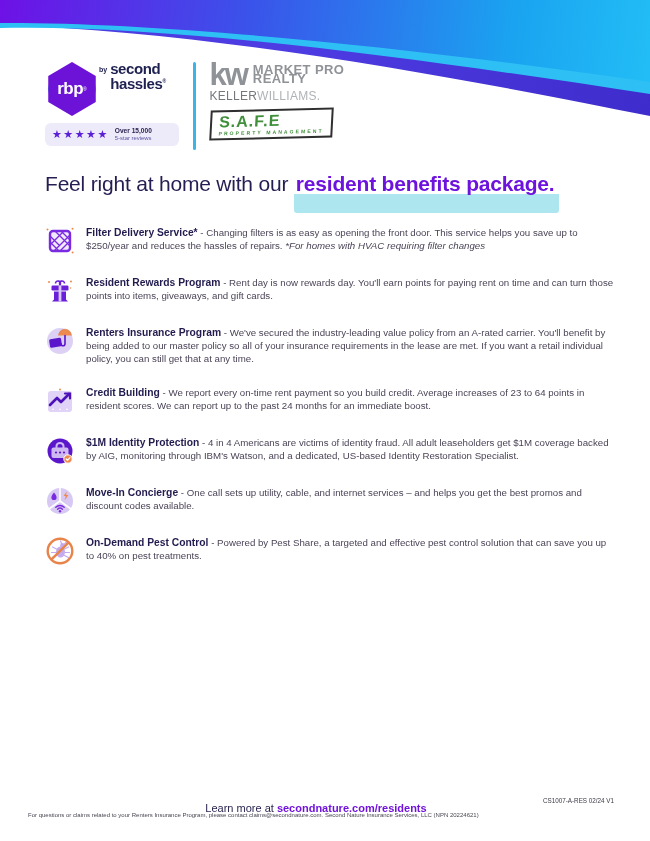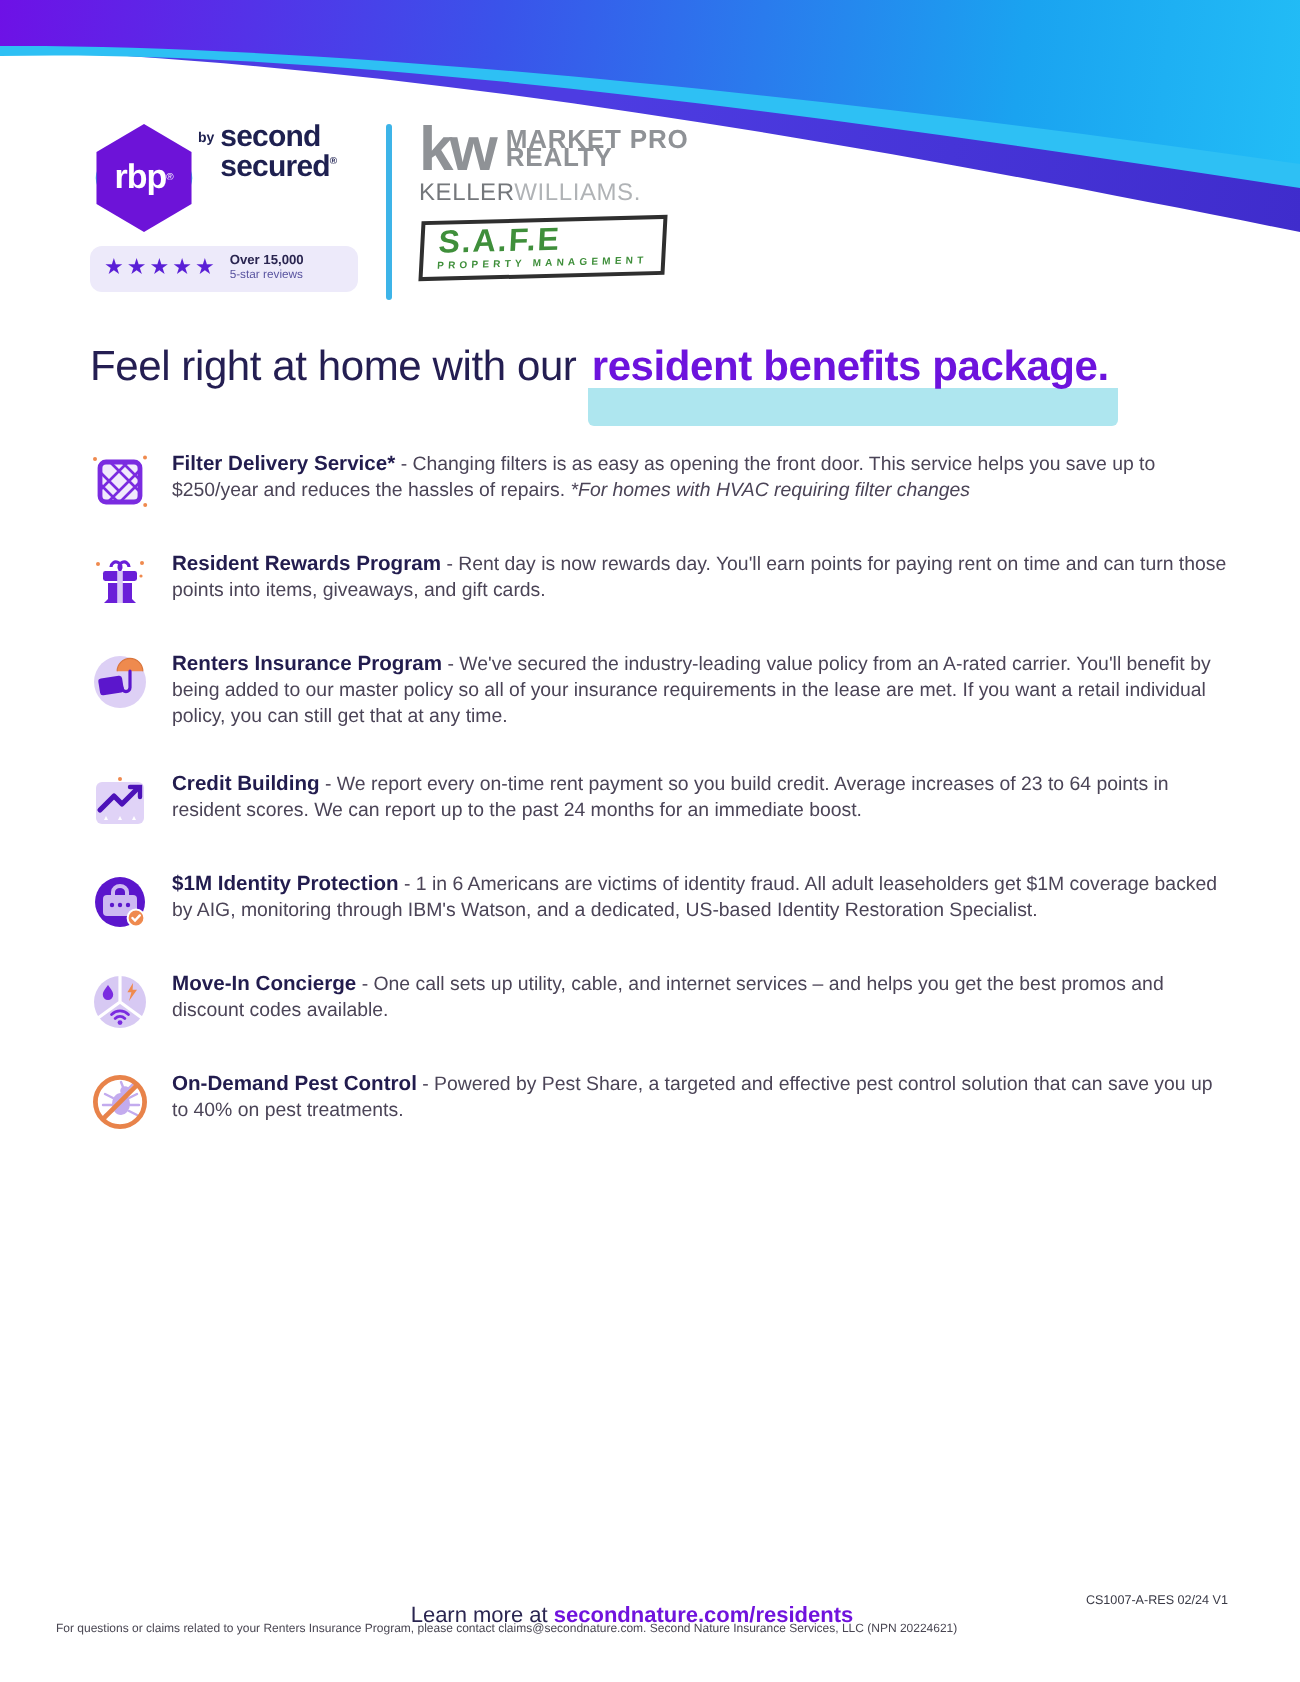--- a/index.html
+++ b/index.html
@@ -95,21 +95,21 @@
           <div class="rbp-teal"></div>
           <div class="rbp-hex">
             <span>rbp</span>
               <sup>®</sup>
           </div>
         </div>
         <div class="sn-logo">
           <span class="sn-by">by</span>
           <span class="sn-words">
             <b>second</b>
-            <b><span>secured</span><sup>®</sup></b>
+            <b><span>hassles</span><sup>®</sup></b>
           </span>
         </div>
       </div>
       <div class="stars-badge">
         <span class="stars">★★★★★</span>
         <span class="stars-text">
           <b>Over 15,000</b>
           <i>5-star reviews</i>
         </span>
       </div>
@@ -221,21 +221,21 @@
             <rect x="6.5" y="11.5" width="17" height="10.5" rx="2" fill="#cdb8f2"></rect>
             <circle cx="11" cy="16.5" r="1.1" fill="#5b16cc"></circle>
               <circle cx="15" cy="16.5" r="1.1" fill="#5b16cc"></circle>
               <circle cx="19" cy="16.5" r="1.1" fill="#5b16cc"></circle>
             <circle cx="23" cy="23" r="4.2" fill="#ef8a4e" stroke="#ffffff" stroke-width="1"></circle>
             <path d="M21.2 23 l1.3 1.3 l2.4 -2.6" fill="none" stroke="#ffffff" stroke-width="1.2" stroke-linecap="round"></path>
           </svg>
         </span>
         <p class="benefit-text">
           <b>$1M Identity Protection</b>
-          <span>- 1 in 6 Americans are victims of identity fraud. All adult leaseholders get $1M coverage backed by AIG, monitoring through IBM's Watson, and a dedicated, US-based Identity Restoration Specialist.</span>
+          <span>- 4 in 4 Americans are victims of identity fraud. All adult leaseholders get $1M coverage backed by AIG, monitoring through IBM's Watson, and a dedicated, US-based Identity Restoration Specialist.</span>
           <i></i>
         </p>
       </div>
 
       <div class="benefit">
         <span class="icon">
           <svg viewBox="0 0 30 30" width="30" height="30">
             <circle cx="15" cy="15" r="13" fill="#d7c9f3"></circle>
             <path d="M15 2 V15 M15 15 L4 23 M15 15 L26 23" stroke="#ffffff" stroke-width="1.6"></path>
             <path d="M9 6.5 c1.8 2.4 2.6 3.6 2.6 4.9 a2.6 2.6 0 0 1 -5.2 0 c0 -1.3 0.8 -2.5 2.6 -4.9 Z" fill="#7a2be0"></path>

